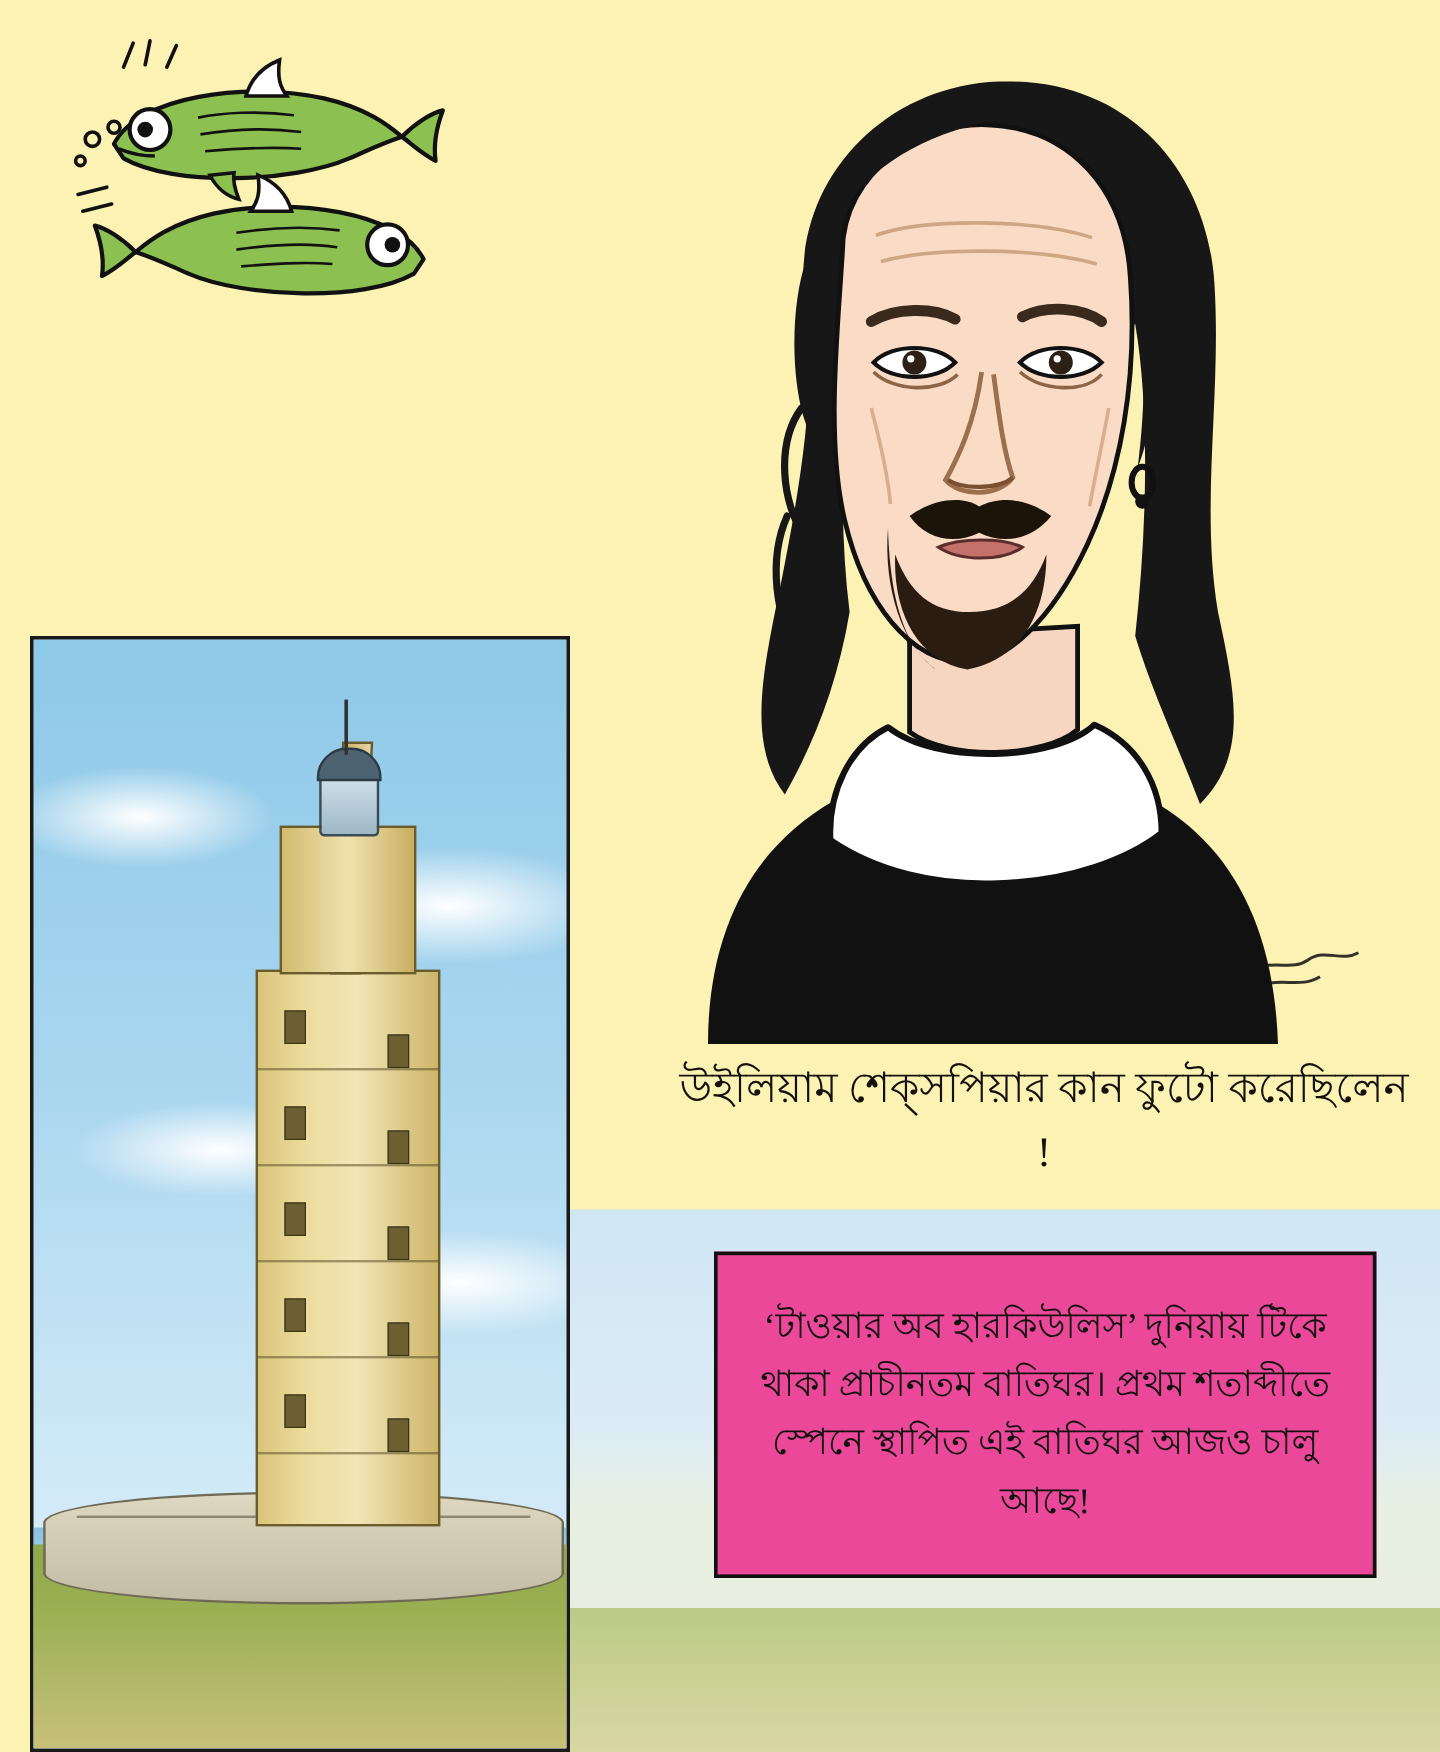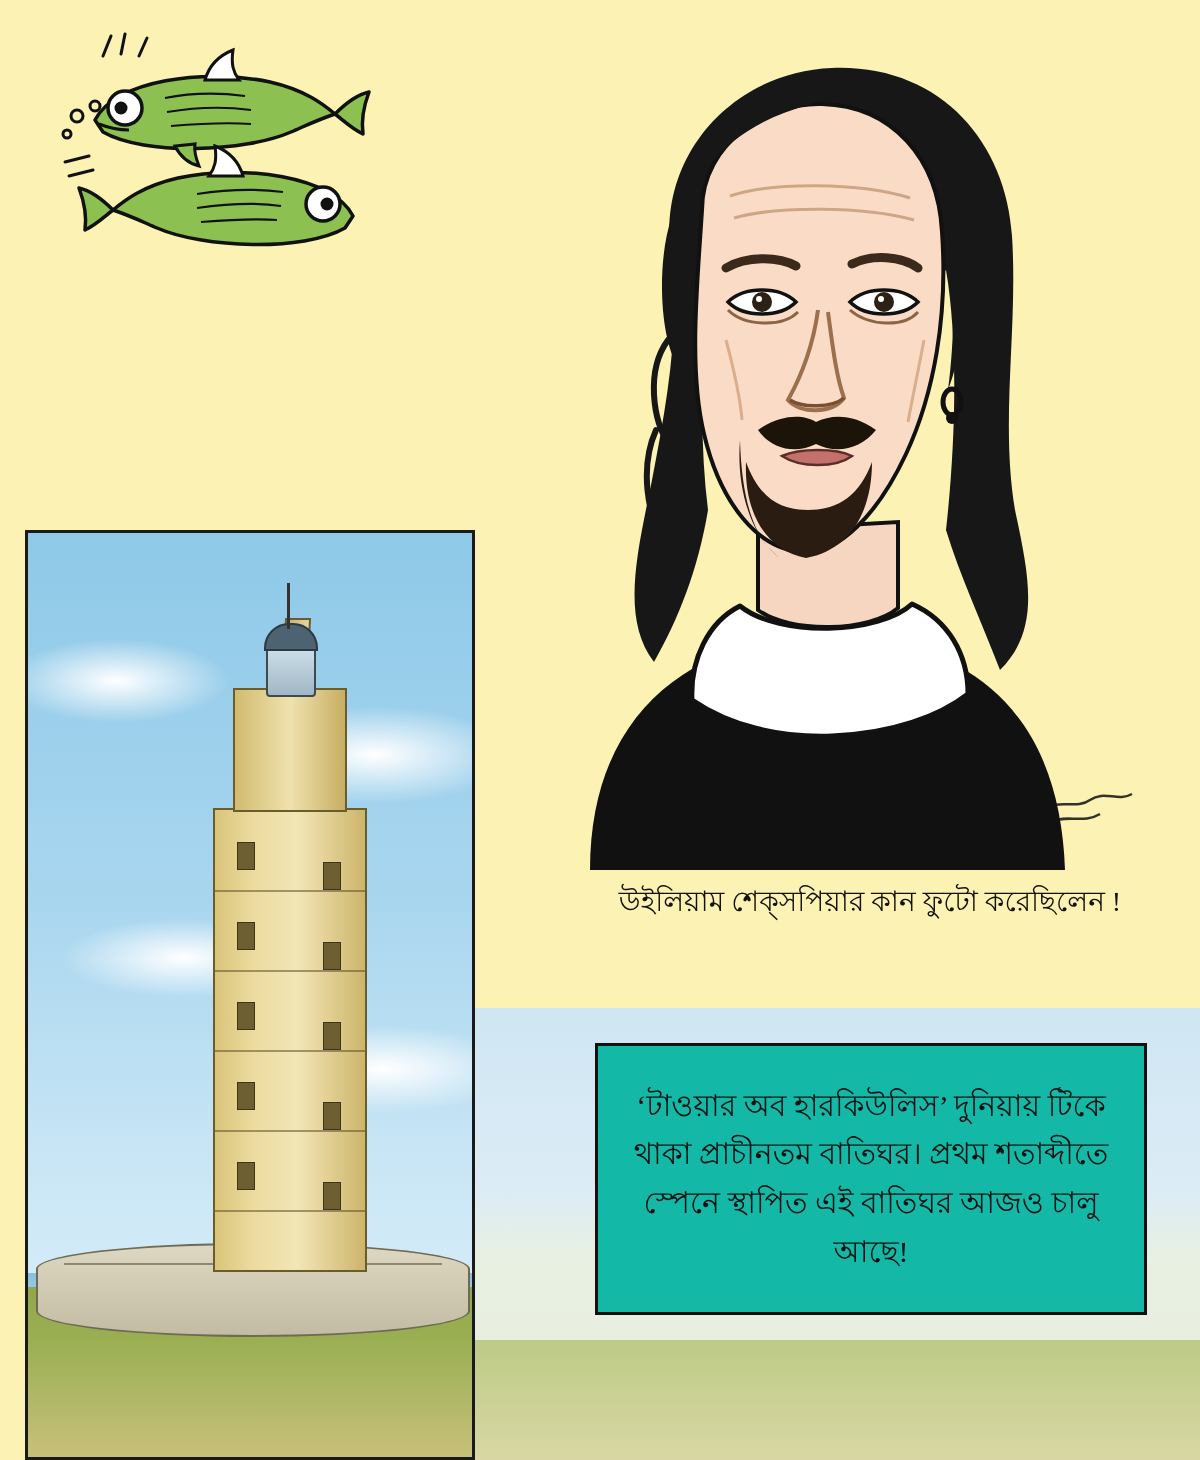--- a/index.html
+++ b/index.html
@@ -53,21 +53,21 @@
     height: 860px;
   }
 
   
   .shake-caption {
     position: absolute;
     left: 560px;
     top: 880px;
     width: 620px;
     text-align: center;
-    font-size: 28px;
+    font-size: 35px;
     line-height: 1.55;
     color: #14110c;
     font-family: "Liberation Serif", serif;
   }
 
   
   .lighthouse-panel {
     position: absolute;
     left: 25px;
     top: 530px;
@@ -193,21 +193,21 @@
     transform: skewX(-3deg);
   }
 
   
   .fact-box {
     position: absolute;
     left: 595px;
     top: 1043px;
     width: 552px;
     height: 272px;
-    background: #14b8a6;
+    background: #ec4899;
     border: 3px solid #111;
     box-sizing: border-box;
     display: flex;
     align-items: center;
     justify-content: center;
     padding: 10px 18px;
   }
   .fact-box p {
     margin: 0;
     text-align: center;

